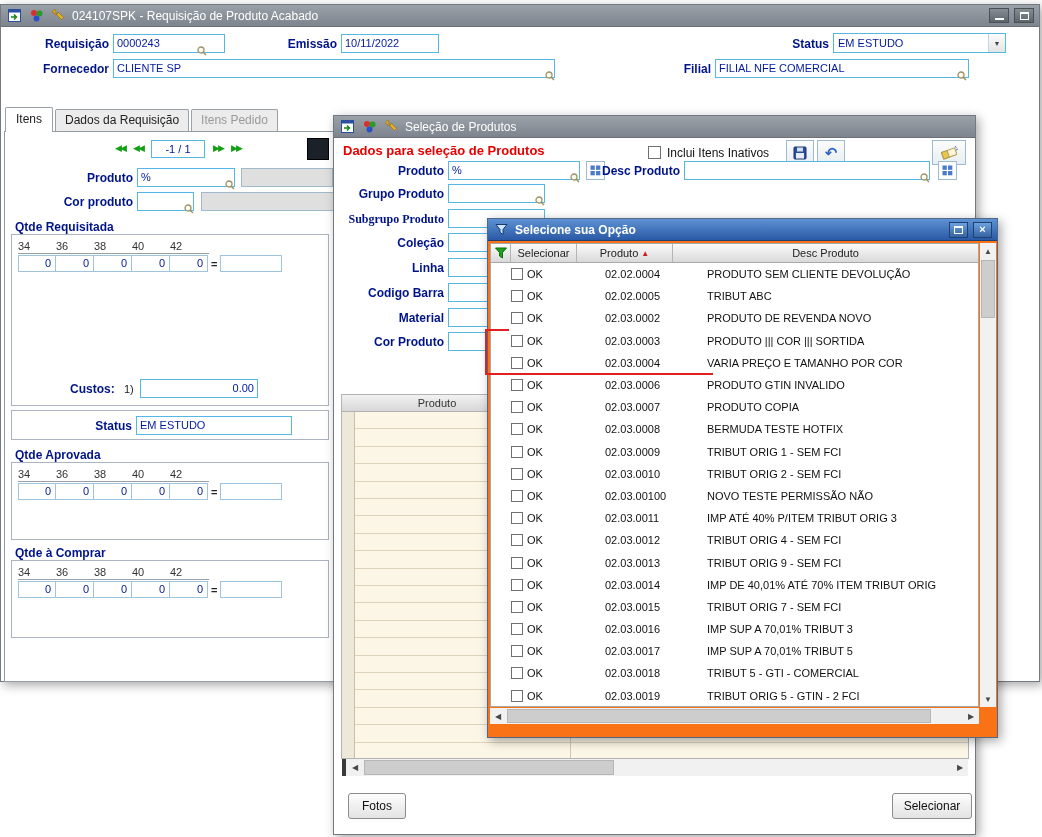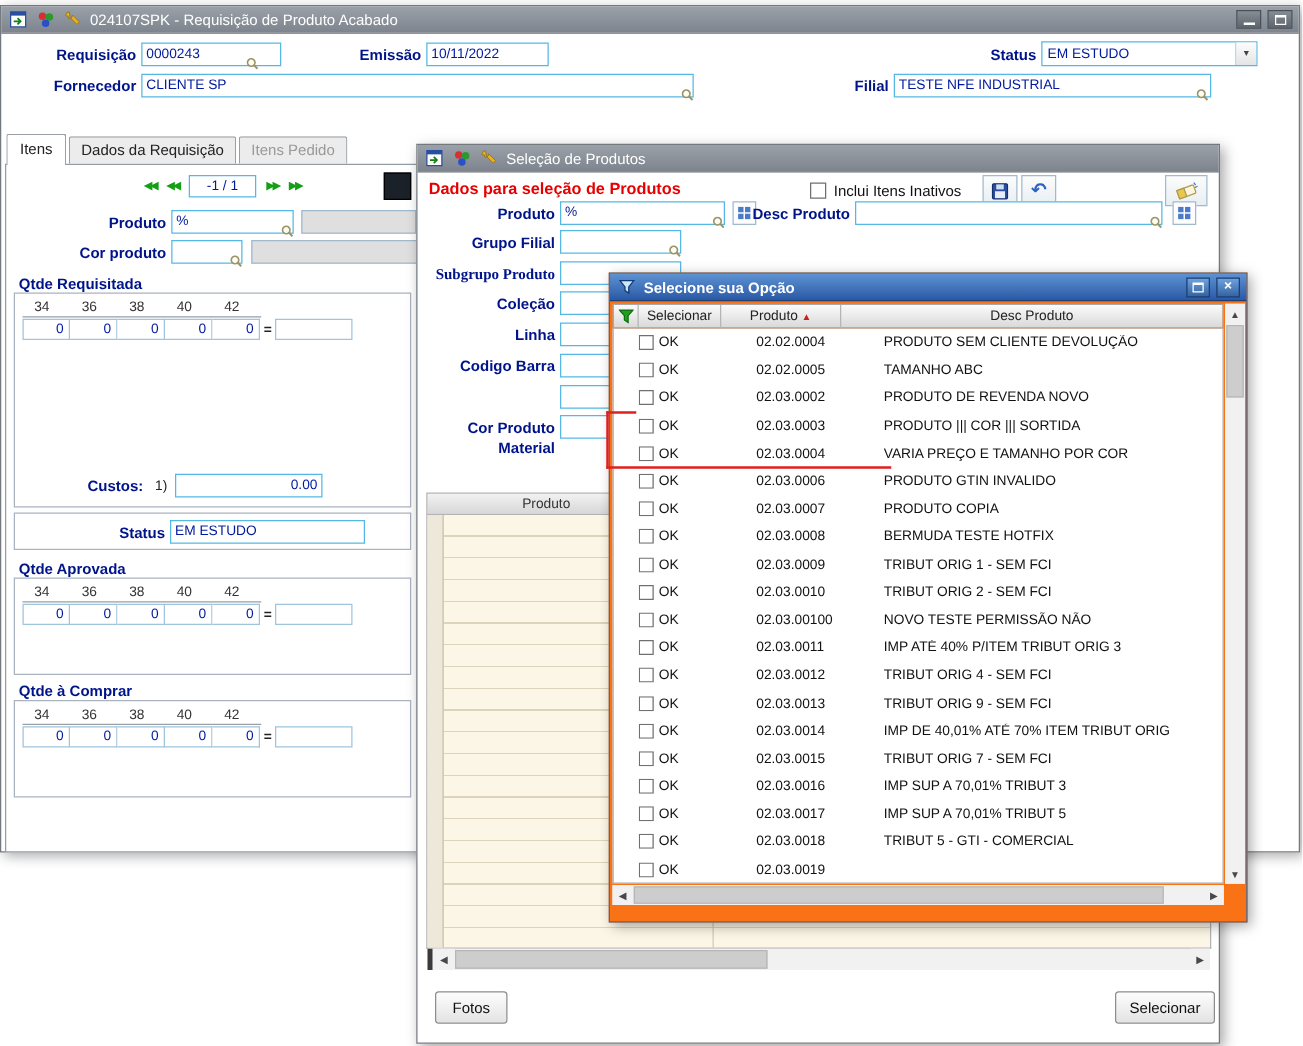--- a/index.html
+++ b/index.html
@@ -31,21 +31,21 @@
   .tab { border:1px solid #9aa0a6; border-bottom:none; background:#ececec; padding:3px 9px 4px; font-size:12px; color:#222; border-radius:2px 2px 0 0; margin-right:2px; white-space:nowrap; }
   .tab.active { background:#fff; padding:4px 10px 6px; position:relative; z-index:3; margin-bottom:-1px; }
   .tab.dis { color:#999; }
   .panel { position:absolute; border:1px solid #949ca4; background:#fff; overflow:hidden; }
   .navbtn { position:absolute; width:18px; height:16px; color:#14a014; font-size:9px; letter-spacing:-2px; text-align:center; line-height:15px; font-weight:bold; cursor:pointer; }
   .navbox { position:absolute; border:1px solid #55b8e4; background:#fff; color:#001a9e; text-align:center; line-height:16px; }
   .grp-title { position:absolute; color:#001489; font-weight:bold; font-size:12px; white-space:nowrap; }
   .groupbox { position:absolute; border:1px solid #a9b4c0; background:#fff; }
   .sizegrid { position:absolute; }
   .size-heads { display:flex; border-bottom:1px solid #9aa0a6; width:191px; }
-  .size-head { width:38px; text-align:center; padding:0 7px 1px 0; color:#333; font-size:11px; }
+  .size-head { width:38px; text-align:left; padding:0 7px 1px 0; color:#333; font-size:11px; }
   .size-cells { display:flex; align-items:center; margin-top:1px; }
   .size-cell { width:38px; height:17px; border:1px solid #9fc4dd; border-left:none; background:#fff; color:#001a9e; text-align:right; padding-right:4px; line-height:15px; }
   .size-cell:first-child { border-left:1px solid #9fc4dd; }
   .size-eq { margin:0 3px; color:#222; font-weight:bold; }
   .size-total { width:62px; height:17px; border:1px solid #9fc4dd; background:#fff; }
   .red-head { position:absolute; color:#e80000; font-weight:bold; font-size:13px; white-space:nowrap; }
   .checkbox { position:absolute; width:13px; height:13px; border:1px solid #707070; background:#fff; }
   .toolbtn { position:absolute; width:28px; height:25px; border:1px solid #9fb9cd; background:linear-gradient(#fcfcfc,#e8eef2); display:inline-flex; align-items:center; justify-content:center; cursor:pointer; }
   .undo-glyph { color:#2a62c8; font-size:15px; font-weight:bold; line-height:1; }
   .gridbtn { position:absolute; width:19px; height:19px; border:1px solid #9fb9cd; background:#fdfdfd; display:inline-flex; align-items:center; justify-content:center; }
@@ -119,21 +119,21 @@
       <span class="combo-val">EM ESTUDO</span>
       <span class="combo-arrow">▼</span>
     </div>
     <span class="lbl r" style="left:8px;top:57px;width:100px">Fornecedor</span>
     <span class="tb-input" style="left:112px;top:54px;width:442px">CLIENTE SP</span>
     <span class="lookup" style="left:544px;top:66px"><svg width="10" height="10" viewBox="0 0 10 10">
           <circle cx="4" cy="4" r="3" fill="#fffdf2" stroke="#9a9468" stroke-width="1.3"></circle>
           <line x1="6.2" y1="6.2" x2="9" y2="9" stroke="#9a9468" stroke-width="1.5"></line>
         </svg></span>
     <span class="lbl r" style="left:640px;top:57px;width:70px">Filial</span>
-    <span class="tb-input" style="left:714px;top:54px;width:254px">TESTE NFE INDUSTRIAL</span>
+    <span class="tb-input" style="left:714px;top:54px;width:254px">FILIAL NFE COMERCIAL</span>
     <span class="lookup" style="left:956px;top:66px"><svg width="10" height="10" viewBox="0 0 10 10">
           <circle cx="4" cy="4" r="3" fill="#fffdf2" stroke="#9a9468" stroke-width="1.3"></circle>
           <line x1="6.2" y1="6.2" x2="9" y2="9" stroke="#9a9468" stroke-width="1.5"></line>
         </svg></span>
 
     <div class="tabstrip" style="left:4px;top:103px">
       <span class="tab active">Itens</span>
       <span class="tab">Dados da Requisição</span>
       <span class="tab dis">Itens Pedido</span>
     </div>
@@ -308,21 +308,21 @@
     <span class="gridbtn" style="left:604px;top:45px">
         <svg width="11" height="11" viewBox="0 0 11 11">
           <rect x="0.5" y="0.5" width="4.3" height="4.3" fill="#4a7ac8"></rect>
           <rect x="6" y="0.5" width="4.3" height="4.3" fill="#4a7ac8"></rect>
           <rect x="0.5" y="6" width="4.3" height="4.3" fill="#4a7ac8"></rect>
           <rect x="6" y="6" width="4.3" height="4.3" fill="#4a7ac8"></rect>
         </svg>
       </span>
 
     <div style="position:absolute;left:0;top:0;width:100%;height:100%">
-        <span class="lbl r" style="left: 4px; top: 71px; width: 106px;">Grupo Filial</span>
+        <span class="lbl r" style="left: 4px; top: 71px; width: 106px;">Grupo Produto</span>
         <span class="tb-input" style="left: 114px; top: 68px; width: 97px;"></span>
         <span class="lookup" style="left: 201px; top: 80px;"><svg width="10" height="10" viewBox="0 0 10 10">
             <circle cx="4" cy="4" r="3" fill="#fffdf2" stroke="#9a9468" stroke-width="1.3"></circle>
             <line x1="6.2" y1="6.2" x2="9" y2="9" stroke="#9a9468" stroke-width="1.5"></line>
           </svg></span>
         <span class="lbl r" style="left: 4px; top: 95.7px; width: 106px; font-family: Liberation Serif, serif;">Subgrupo Produto</span>
         <span class="tb-input" style="left: 114px; top: 92.7px; width: 97px;"></span>
         <span class="lookup" style="left: 201px; top: 104.7px;"><svg width="10" height="10" viewBox="0 0 10 10">
             <circle cx="4" cy="4" r="3" fill="#fffdf2" stroke="#9a9468" stroke-width="1.3"></circle>
             <line x1="6.2" y1="6.2" x2="9" y2="9" stroke="#9a9468" stroke-width="1.5"></line>
@@ -338,21 +338,21 @@
         <span class="lookup" style="left: 201px; top: 154.1px;"><svg width="10" height="10" viewBox="0 0 10 10">
             <circle cx="4" cy="4" r="3" fill="#fffdf2" stroke="#9a9468" stroke-width="1.3"></circle>
             <line x1="6.2" y1="6.2" x2="9" y2="9" stroke="#9a9468" stroke-width="1.5"></line>
           </svg></span>
         <span class="lbl r" style="left: 4px; top: 169.8px; width: 106px;">Codigo Barra</span>
         <span class="tb-input" style="left: 114px; top: 166.8px; width: 97px;"></span>
         <span class="lookup" style="left: 201px; top: 178.8px;"><svg width="10" height="10" viewBox="0 0 10 10">
             <circle cx="4" cy="4" r="3" fill="#fffdf2" stroke="#9a9468" stroke-width="1.3"></circle>
             <line x1="6.2" y1="6.2" x2="9" y2="9" stroke="#9a9468" stroke-width="1.5"></line>
           </svg></span>
-        <span class="lbl r" style="left: 4px; top: 194.5px; width: 106px; margin-top: 40px;">Material</span>
+        <span class="lbl r" style="left: 4px; top: 194.5px; width: 106px;">Material</span>
         <span class="tb-input" style="left: 114px; top: 191.5px; width: 97px;"></span>
         <span class="lookup" style="left: 201px; top: 203.5px;"><svg width="10" height="10" viewBox="0 0 10 10">
             <circle cx="4" cy="4" r="3" fill="#fffdf2" stroke="#9a9468" stroke-width="1.3"></circle>
             <line x1="6.2" y1="6.2" x2="9" y2="9" stroke="#9a9468" stroke-width="1.5"></line>
           </svg></span>
         <span class="lbl r" style="left: 4px; top: 219.2px; width: 106px;">Cor Produto</span>
         <span class="tb-input" style="left: 114px; top: 216.2px; width: 97px;"></span>
         <span class="lookup" style="left: 201px; top: 228.2px;"><svg width="10" height="10" viewBox="0 0 10 10">
             <circle cx="4" cy="4" r="3" fill="#fffdf2" stroke="#9a9468" stroke-width="1.3"></circle>
             <line x1="6.2" y1="6.2" x2="9" y2="9" stroke="#9a9468" stroke-width="1.5"></line>
@@ -413,21 +413,21 @@
           </span>
           <span class="gcell c-code">02.02.0004</span>
           <span class="gcell c-desc">PRODUTO SEM CLIENTE DEVOLUÇÃO</span>
         </div>
         <div class="grid-row">
           <span class="gcell c-sel">
             <span class="checkbox"></span>
             <span class="ok">OK</span>
           </span>
           <span class="gcell c-code">02.02.0005</span>
-          <span class="gcell c-desc">TAMANHO ABC</span>
+          <span class="gcell c-desc">TRIBUT ABC</span>
         </div>
         <div class="grid-row">
           <span class="gcell c-sel">
             <span class="checkbox"></span>
             <span class="ok">OK</span>
           </span>
           <span class="gcell c-code">02.03.0002</span>
           <span class="gcell c-desc">PRODUTO DE REVENDA NOVO</span>
         </div>
         <div class="grid-row">
@@ -557,20 +557,21 @@
           </span>
           <span class="gcell c-code">02.03.0018</span>
           <span class="gcell c-desc">TRIBUT 5 - GTI - COMERCIAL</span>
         </div>
         <div class="grid-row">
           <span class="gcell c-sel">
             <span class="checkbox"></span>
             <span class="ok">OK</span>
           </span>
           <span class="gcell c-code">02.03.0019</span>
+          <span class="gcell c-desc">TRIBUT ORIG 5 - GTIN - 2 FCI</span>
         </div>
       </div>
 
     <div class="vscroll" style="left:492px;top:24px;width:16px;height:464px">
       <span class="sc-arrow" style="left:0;top:0;width:16px;height:16px">▲</span>
       <span class="sc-thumb" style="left:1px;top:17px;width:14px;height:58px"></span>
       <span class="sc-arrow" style="left:0;bottom:0;width:16px;height:16px">▼</span>
     </div>
     <div class="hscroll" style="left:2px;top:489px;width:489px;height:16px">
       <span class="sc-arrow" style="left:0;top:0;width:16px;height:16px">◀</span>

